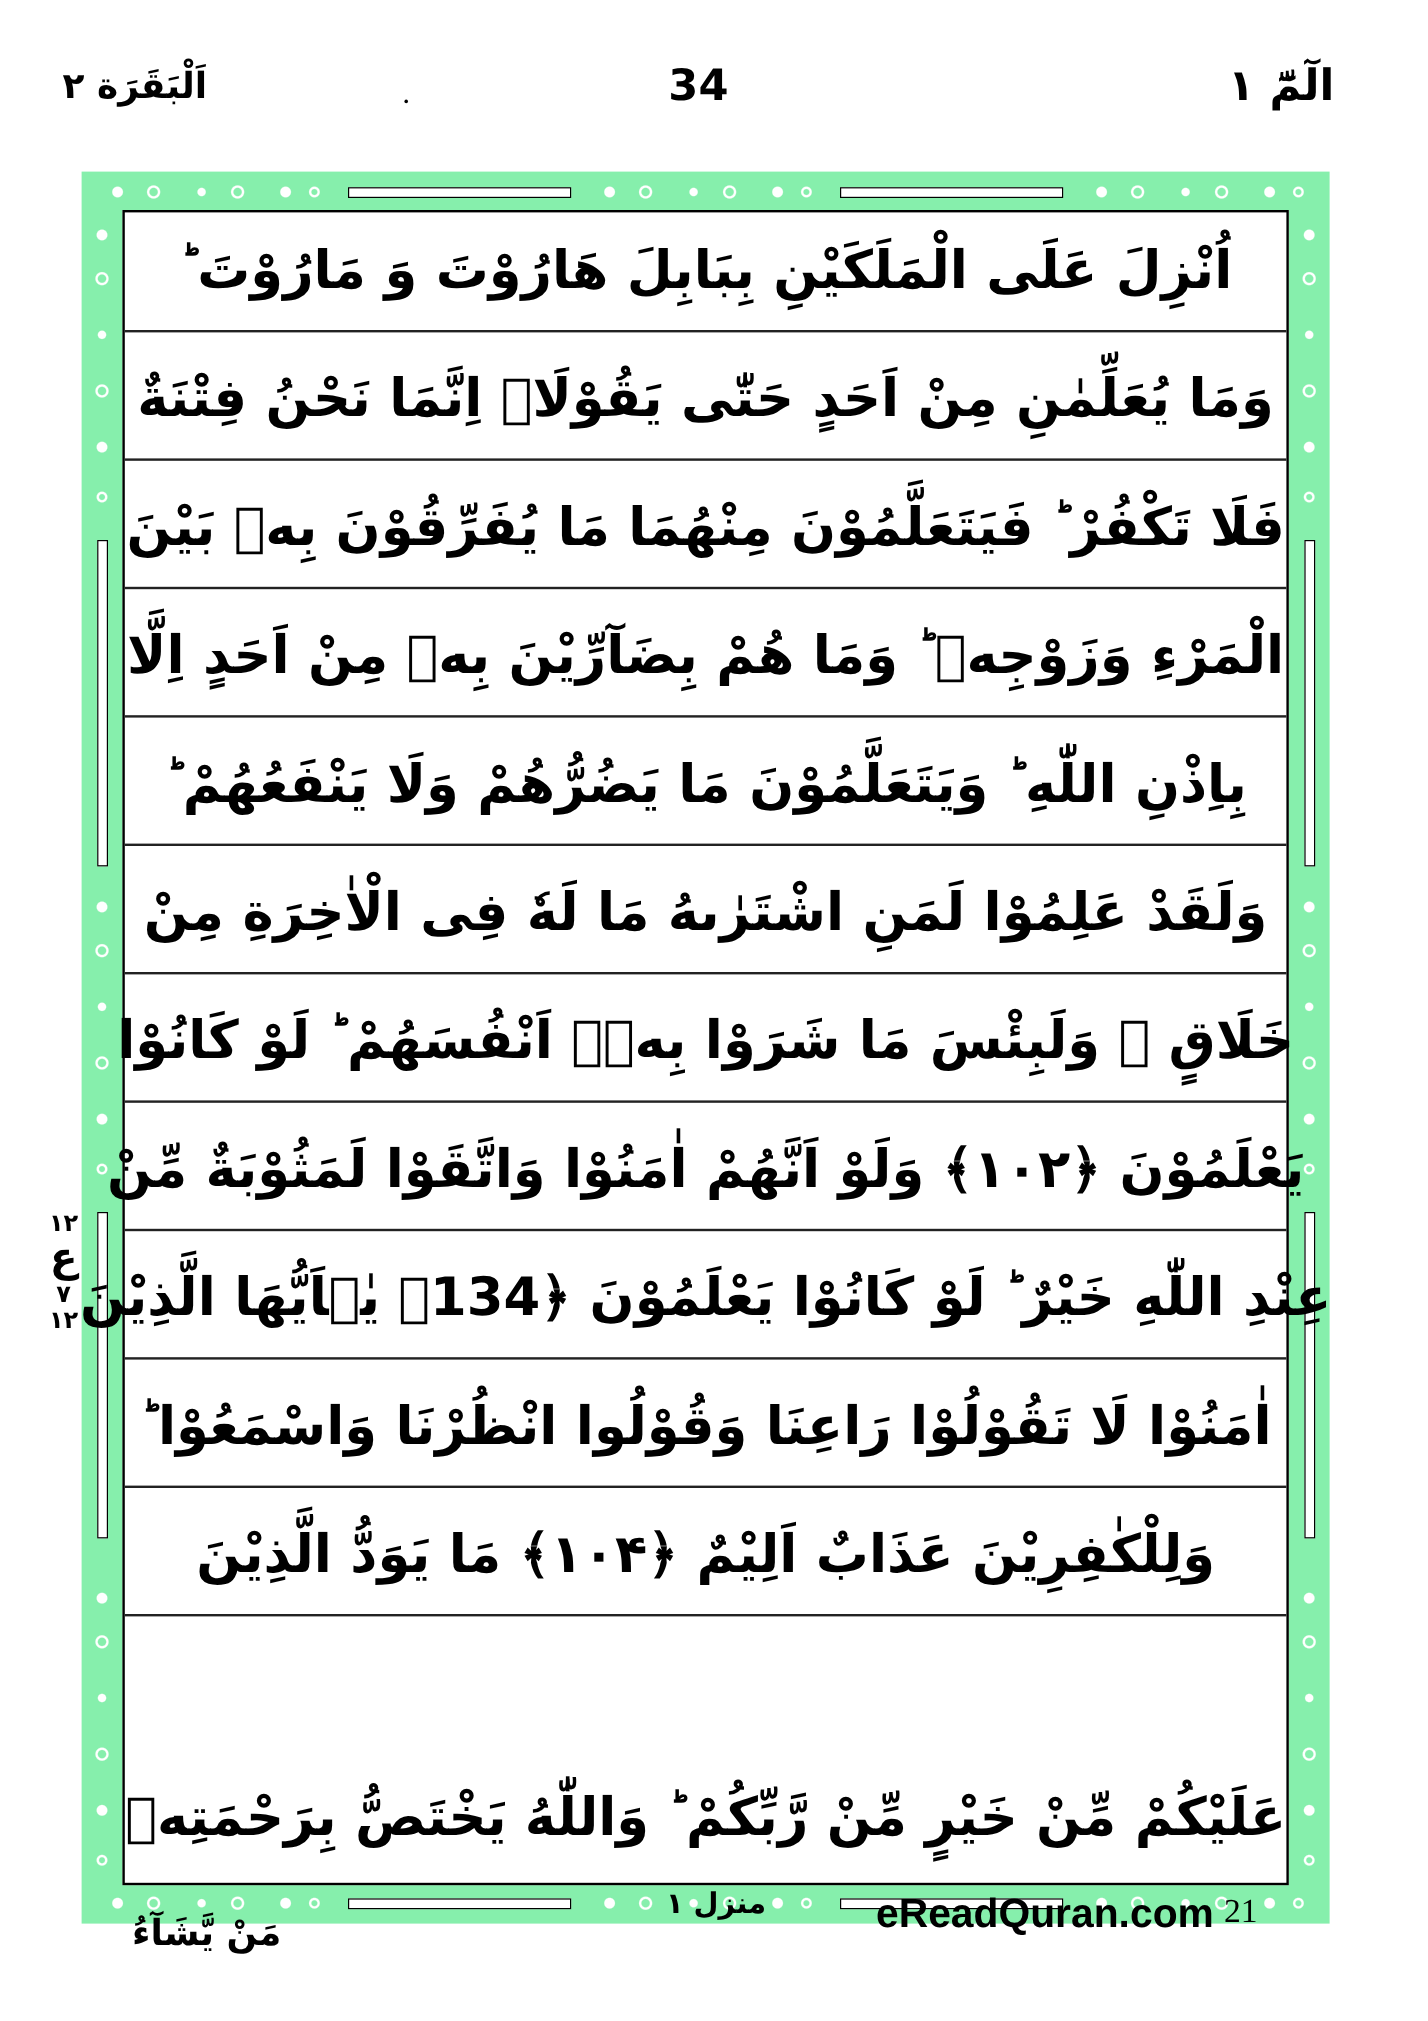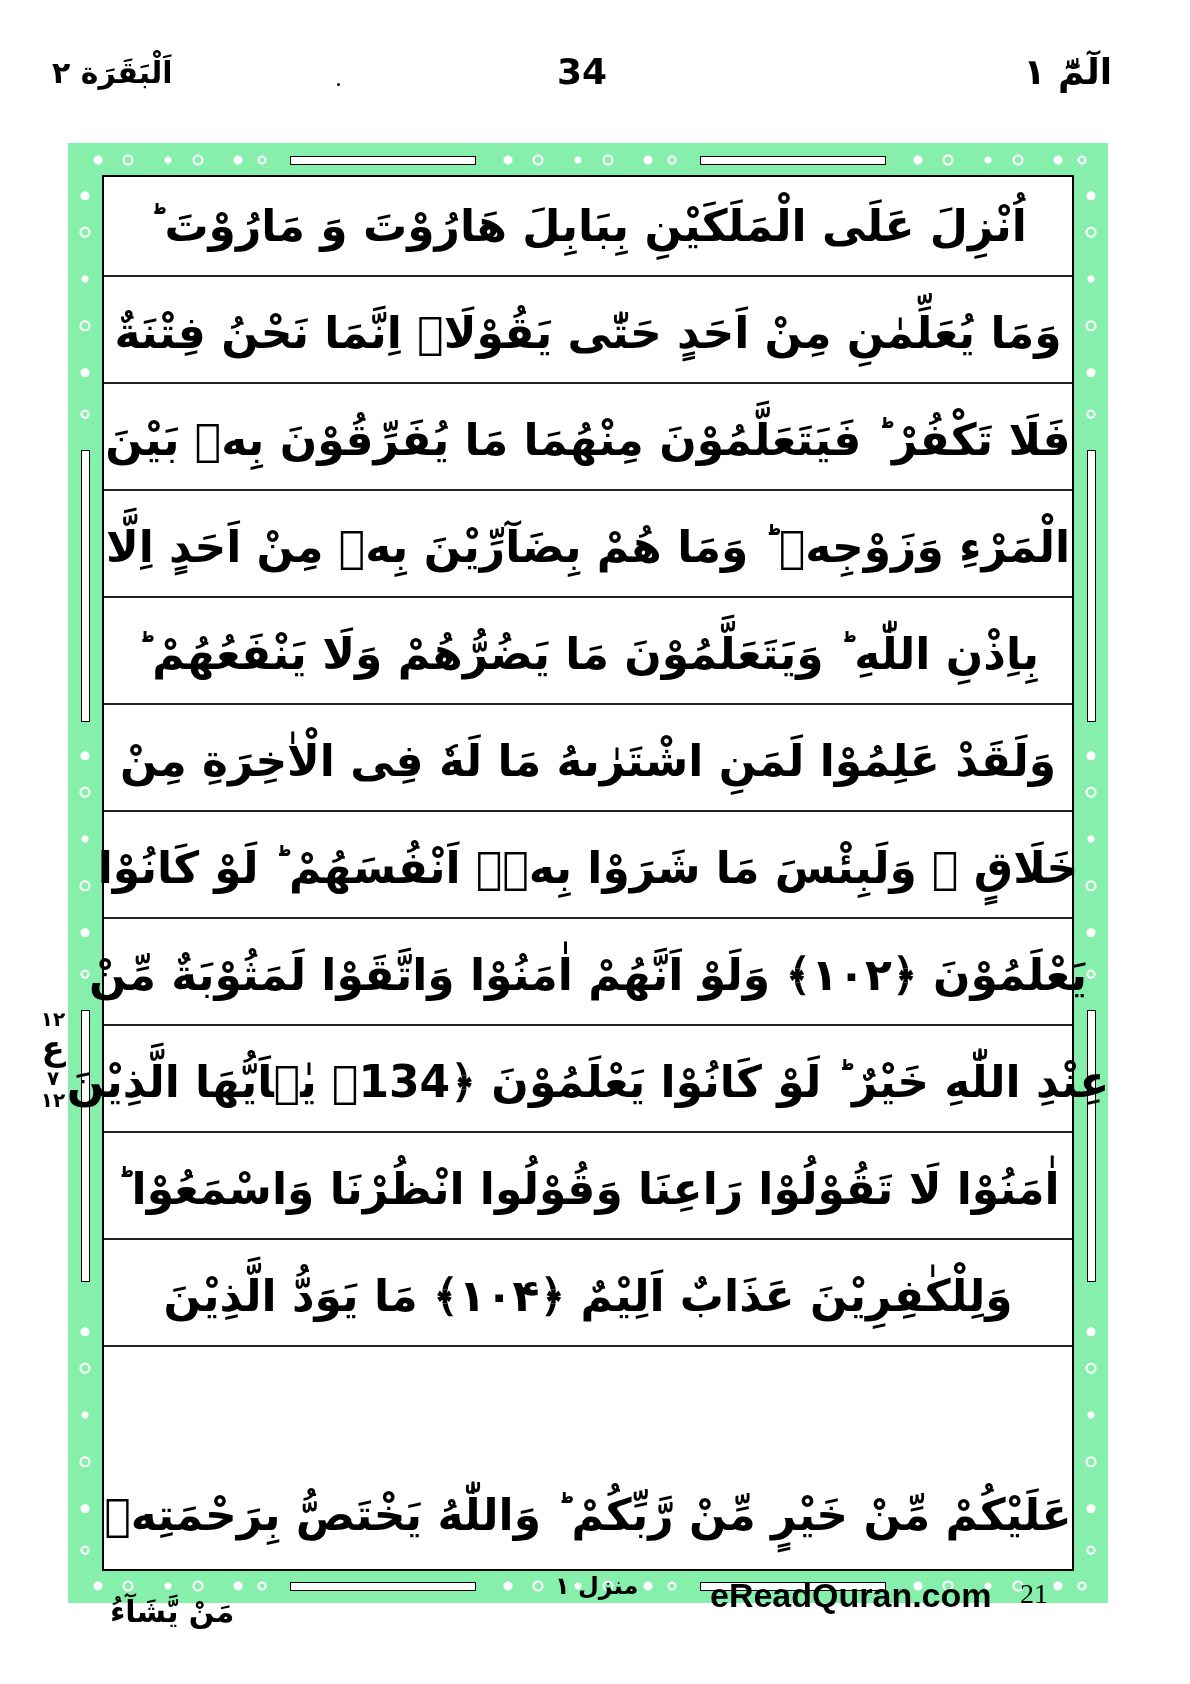--- a/index.html
+++ b/index.html
@@ -53,21 +53,21 @@
   .ar { direction:rtl; unicode-bidi:embed; font-family:"DejaVu Sans", sans-serif;
         font-size:44px; font-weight:bold; white-space:nowrap; letter-spacing:0; line-height:1; }
 
   .margin-note { position:absolute; left:38px; top:1008px; width:30px; text-align:center;
                  font-size:20px; font-weight:bold; line-height:1.1; }
   .margin-note .ruku { font-size:34px; display:block; }
 
   .footer { position:absolute; top:1570px; left:60px; width:1080px; height:70px; }
   .footer .catchword { position:absolute; left:50px; top:24px; font-size:30px; font-weight:bold; direction:rtl; }
   .footer .manzil { position:absolute; left:495px; top:2px; font-size:24px; font-weight:bold; direction:rtl; }
-  .footer .site { position:absolute; left:650px; top:6px; font-size:34px; font-weight:bold; font-family:"Liberation Sans", sans-serif; }
+  .footer .site { position:absolute; left:670px; top:6px; font-size:34px; font-weight:bold; font-family:"Liberation Sans", sans-serif; }
   .footer .pnum { position:absolute; left:960px; top:8px; font-size:28px; font-family:"Liberation Serif", serif; }
 </style>
 </head>
 <body>
 
 <div class="header">
   <span class="left">اَلْبَقَرَة ٢</span>
   <span class="dot"></span>
   <span class="center">34</span>
   <span class="right">الٓمّٓ ١</span>

